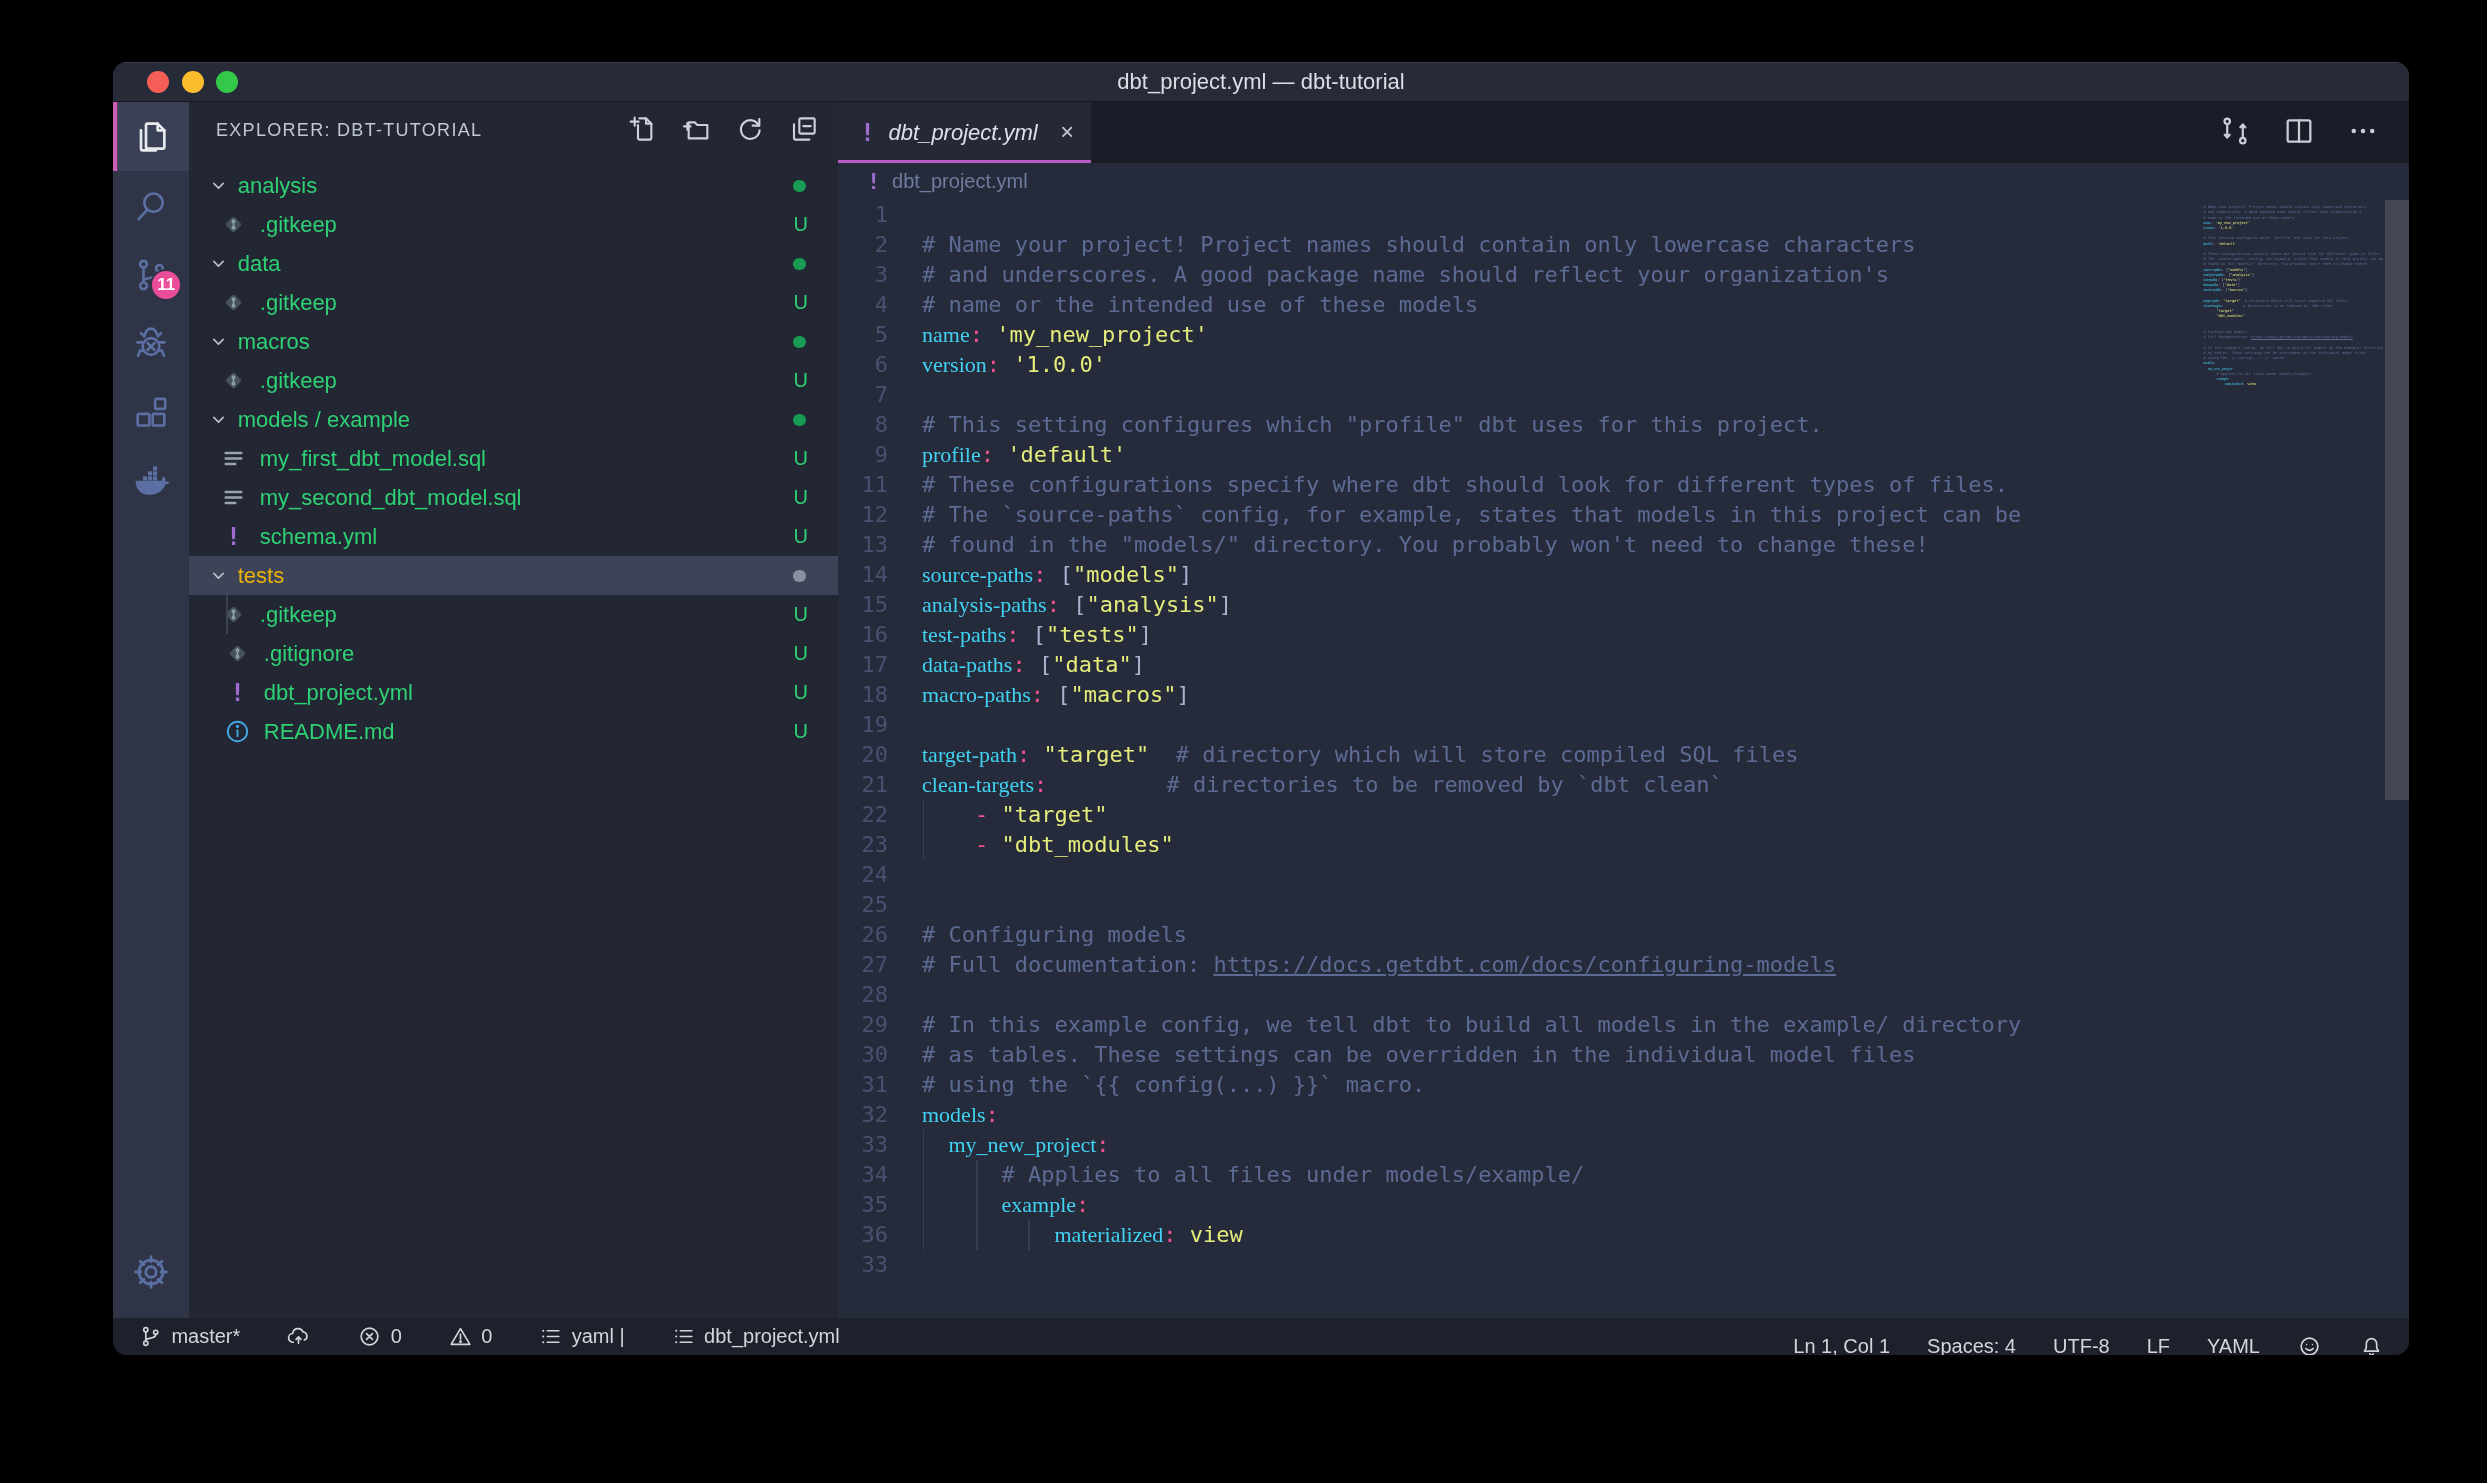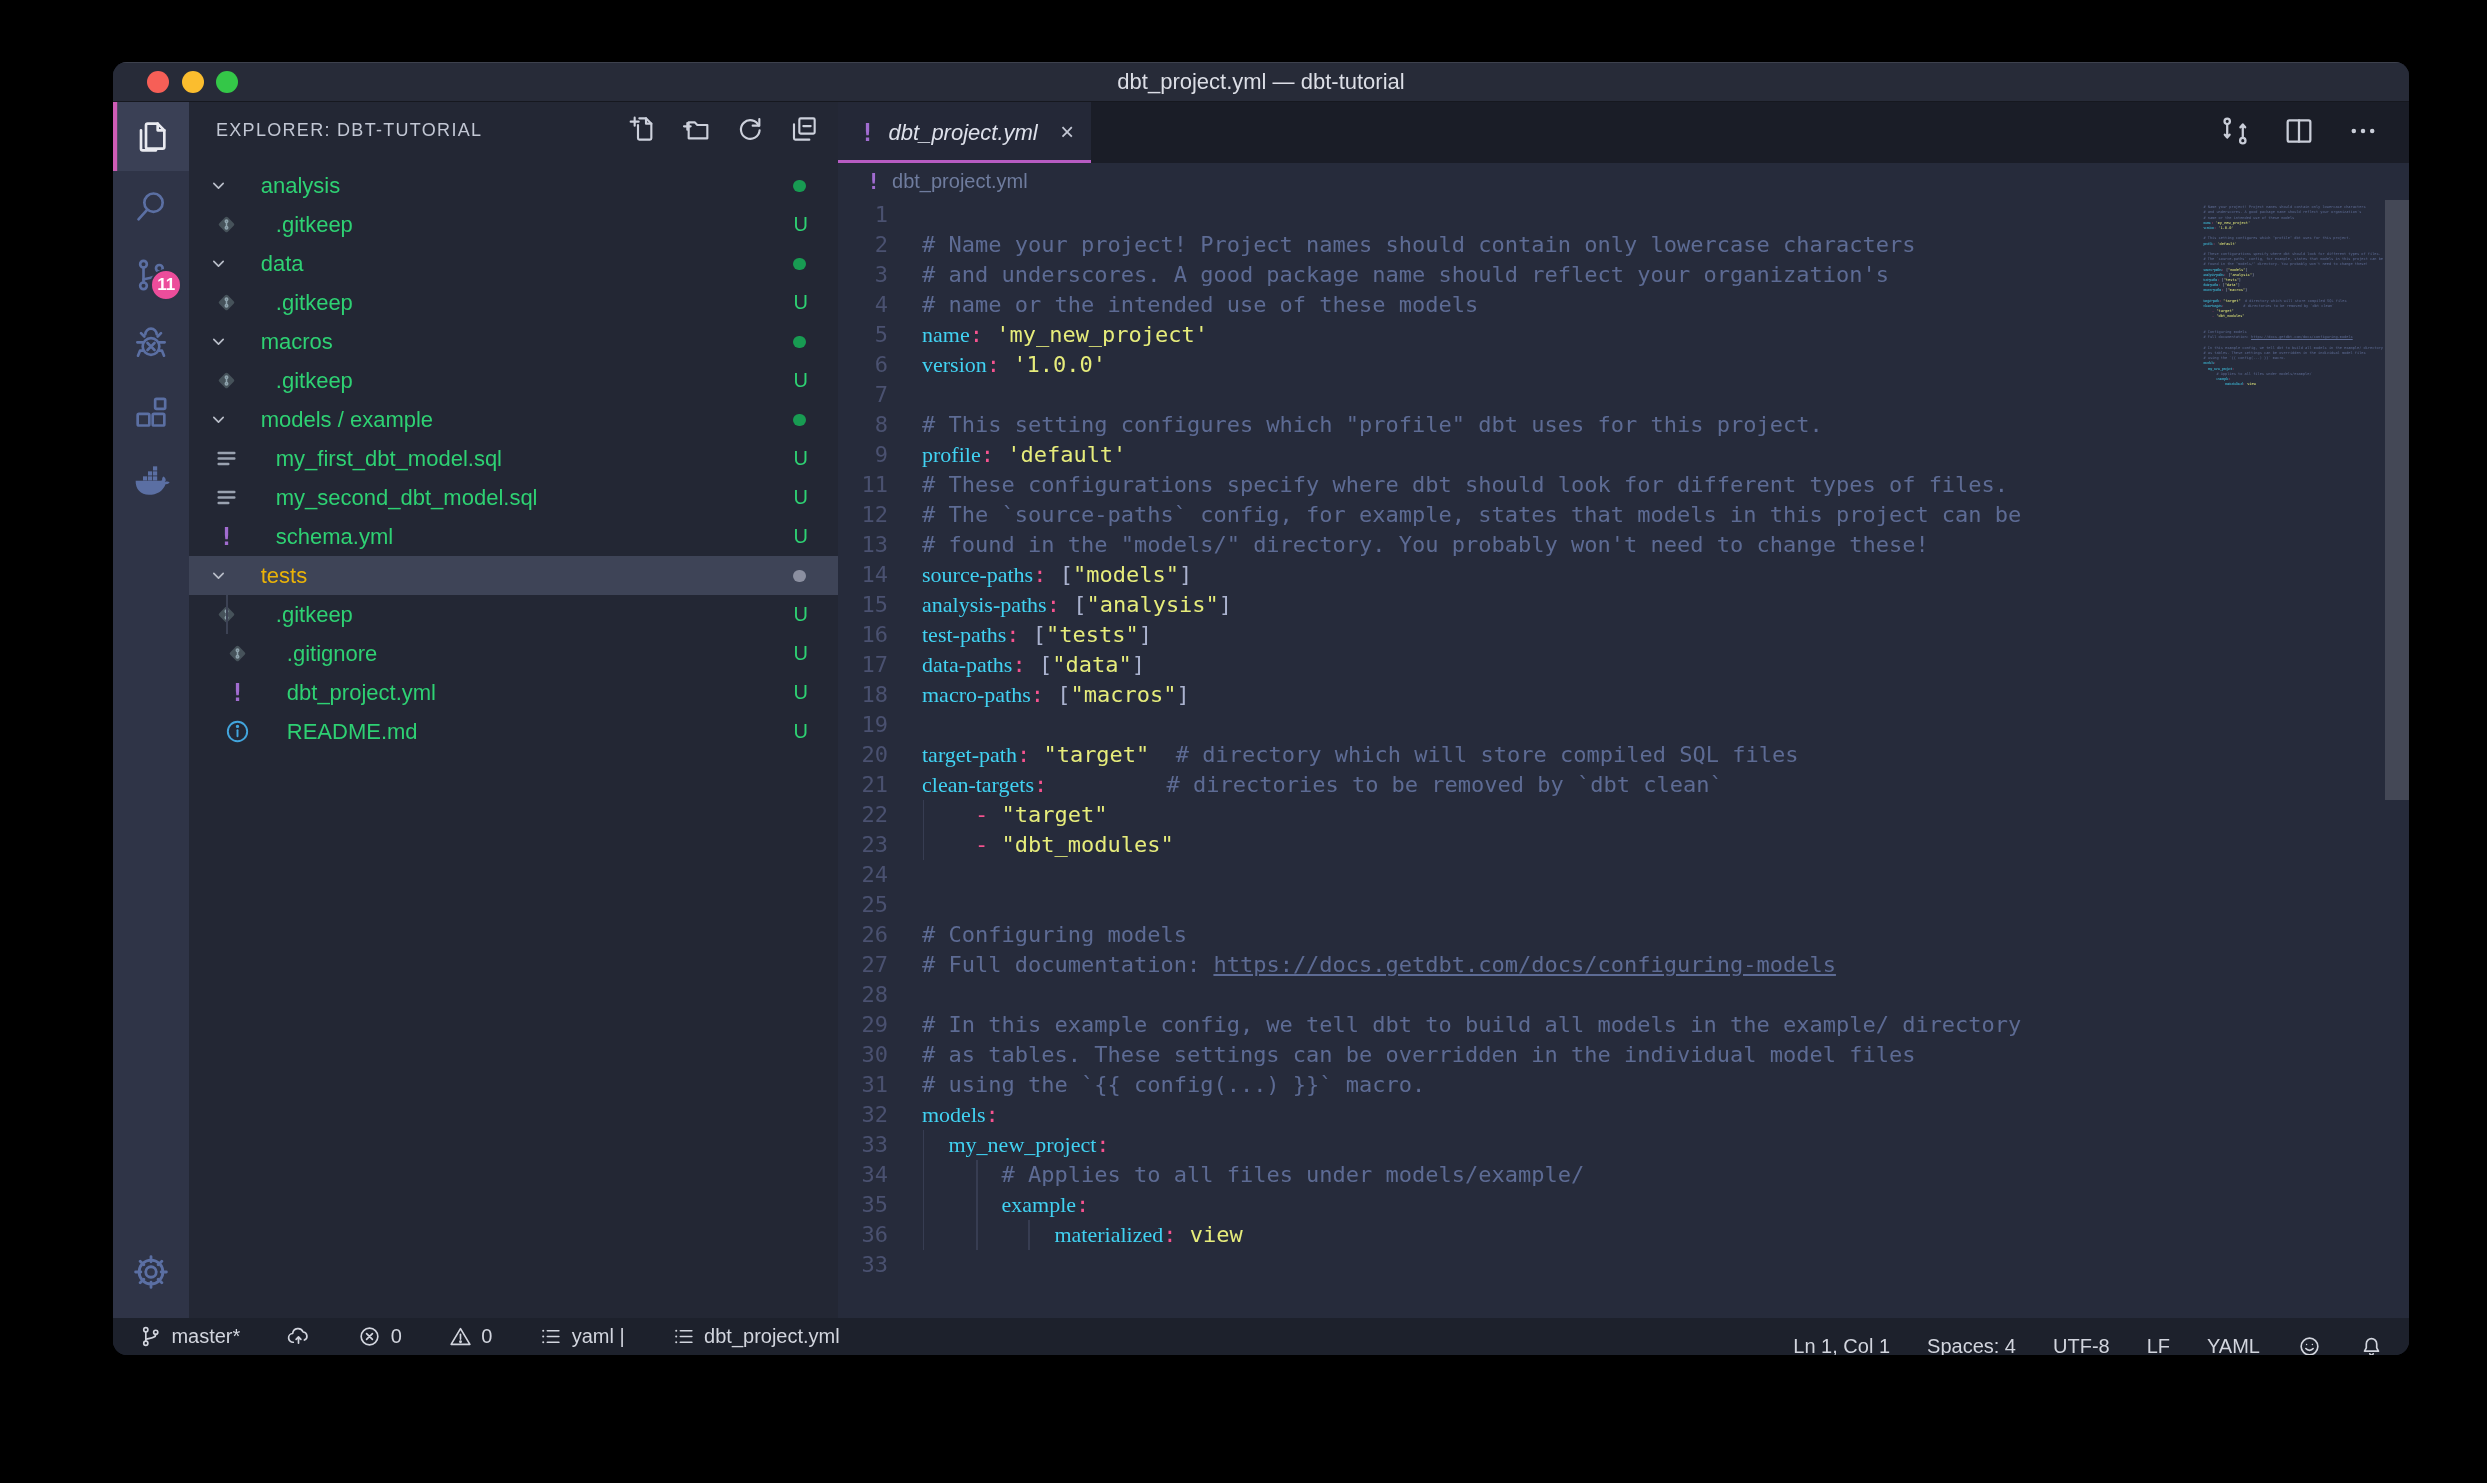--- a/index.html
+++ b/index.html
@@ -36,26 +36,26 @@
   .act-settings svg { width:42px; height:42px; }
 
   
   .sidebar { width:649px; background:#232734; display:flex; flex-direction:column; overflow:hidden; }
   .sb-header { height:56px; flex:0 0 auto; display:flex; align-items:center; padding:0 18.5px 0 27px; }
   .sb-title { color:#c2c7d4; font-size:18px; letter-spacing:1.3px; flex:1; white-space:nowrap; }
   .sb-tools { display:flex; gap:22px; color:#cdd1dc; }
   .sb-tools svg { width:32px; height:32px; cursor:pointer; }
   .tree { flex:1; padding-top:8.4px; }
   .trow { height:39px; display:flex; align-items:center; color:#2ed173; font-size:22px;
-    cursor:pointer; position:relative;gap:23px; }
+    cursor:pointer; position:relative; }
   .trow.selected { background:#3e4457; color:#eab308; }
   .trow .chev { width:25px; height:25px; color:#b9bec9; margin:0 6.7px 0 17px; flex:0 0 auto; }
   .trow .ficon { width:29px; height:29px; margin-right:11.8px; flex:0 0 auto;
     display:flex; align-items:center; justify-content:center; }
-  .trow.depth1 { padding-left:23px;justify-content:flex-end; }
+  .trow.depth1 { padding-left:30px;justify-content:flex-end; }
   .trow.depth0f { padding-left:34px; }
   .trow .tlabel { flex:1; white-space:nowrap; overflow:hidden; }
   .trow .tbadge { margin-right:30px; font-size:20px; color:#2ed173; }
   .trow .dot { width:12.6px; height:12.6px; border-radius:50%; margin-right:32px; }
   .dot.green { background:#189b52; } .dot.gray { background:#8b8fa0; }
   .trow.guide::before { content:""; position:absolute; left:37px; top:0; bottom:0;
     width:1.7px; background:#3c4254; }
   .icon-yaml { color:#a16cd0; font-weight:700; font-size:25px; font-family:"DejaVu Sans Mono", monospace; }
 
   

